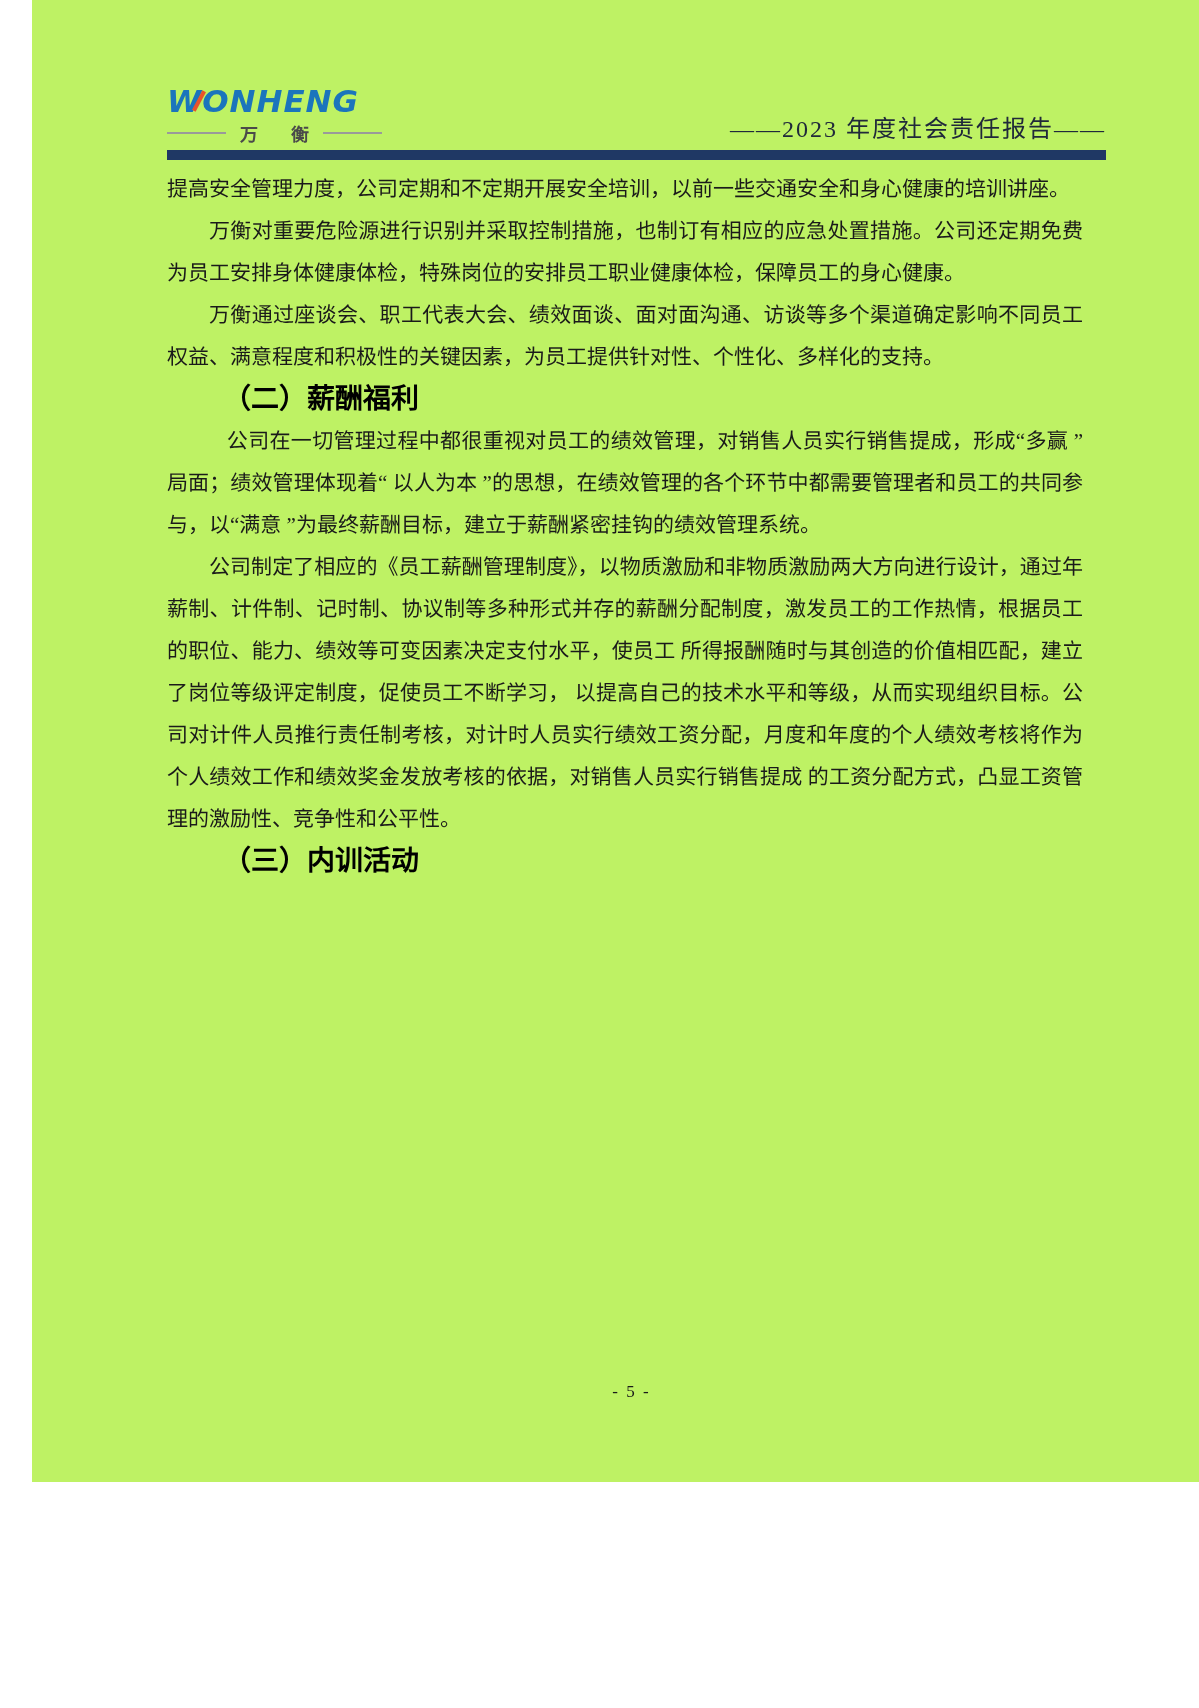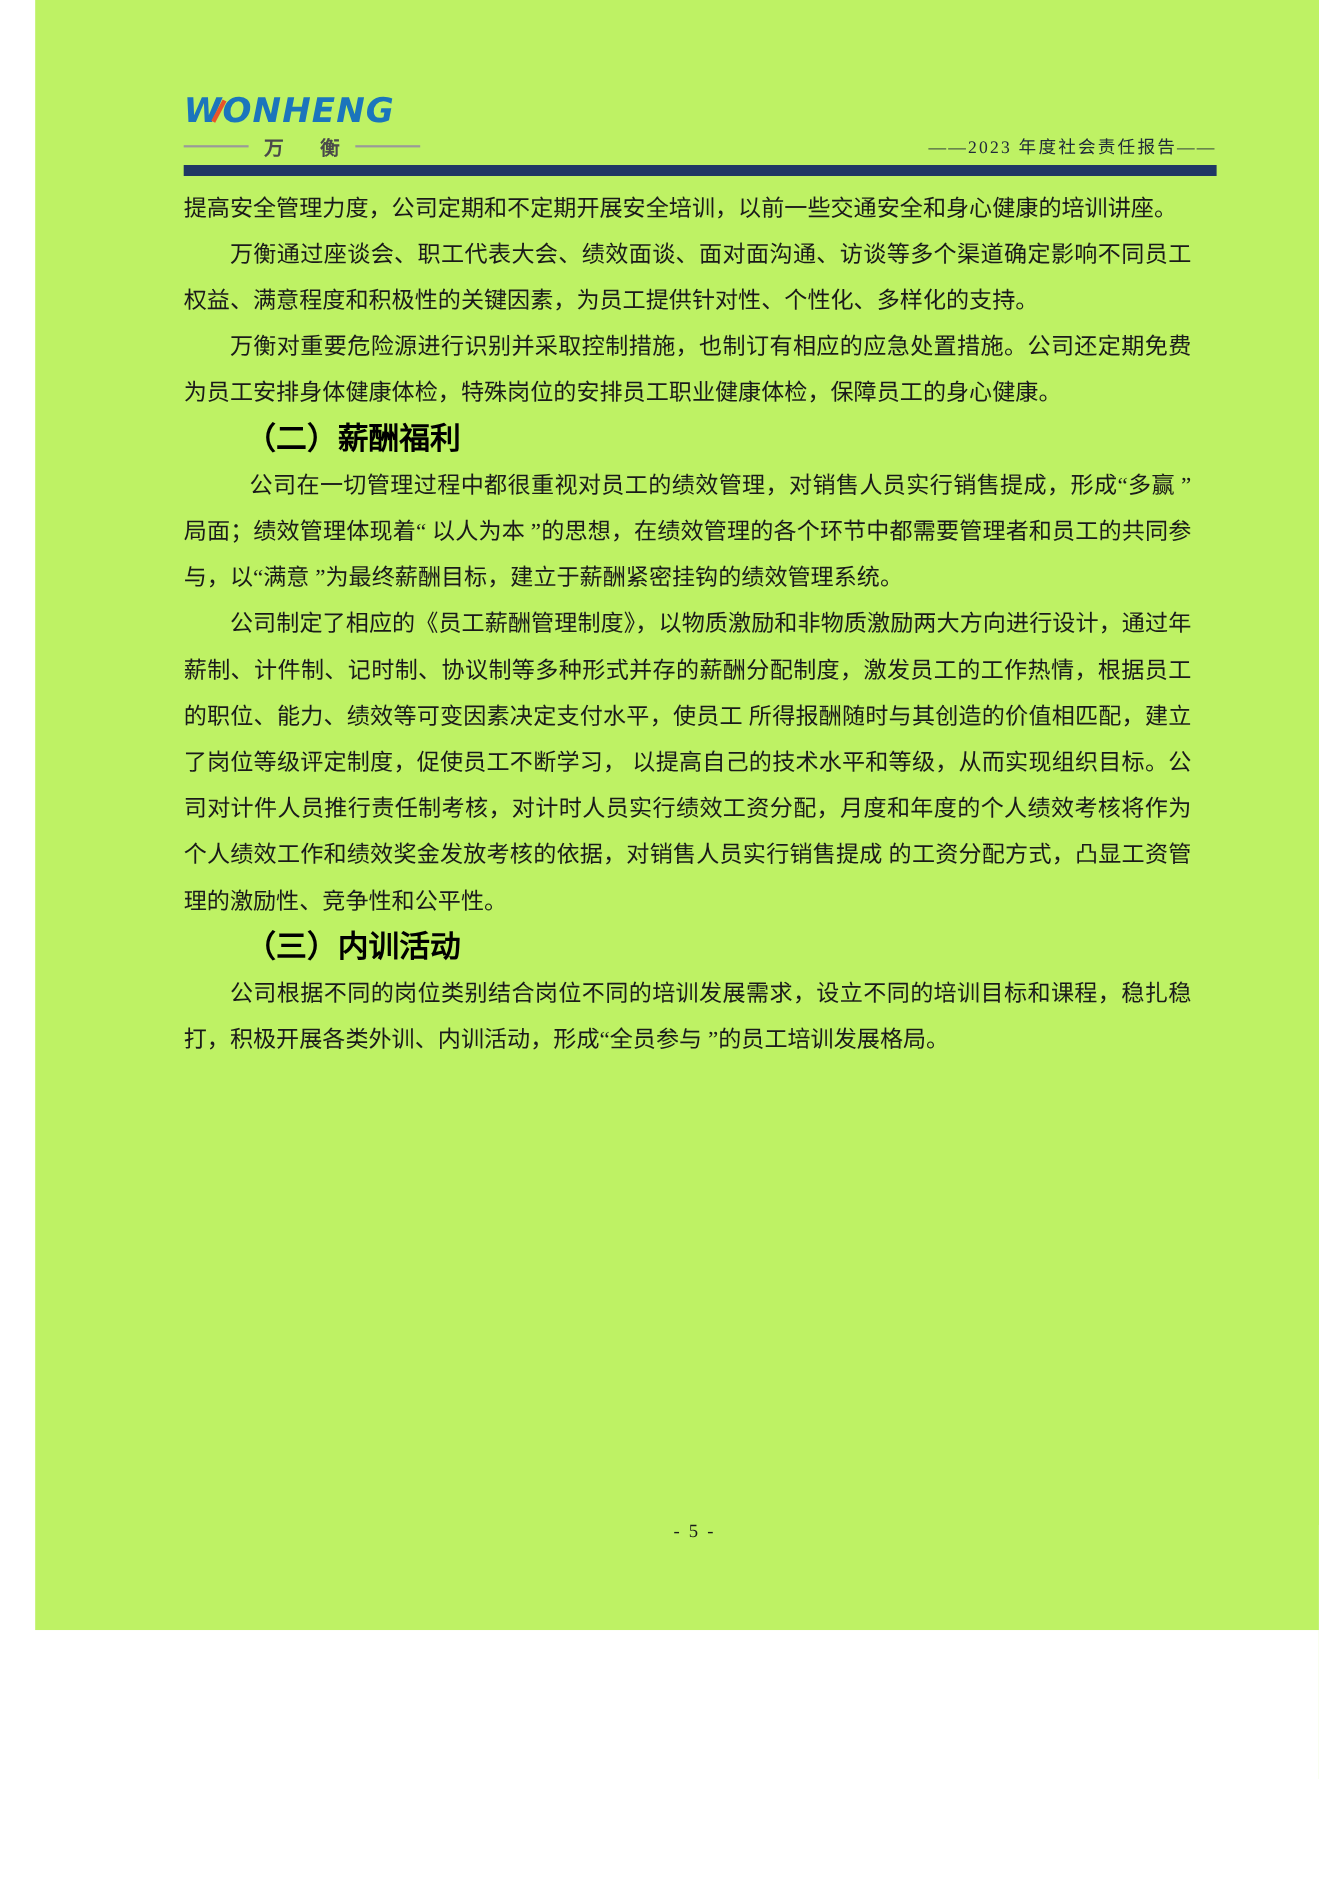--- a/index.html
+++ b/index.html
@@ -38,21 +38,21 @@
     margin-top:2px;
     display:flex;align-items:center;justify-content:center;gap:0;
   }
   .logo-rule{height:2px;background:#9a9a9a;flex:1 1 auto;}
   .logo-cn-text{
     font-family:"Liberation Sans","DejaVu Sans",sans-serif;
     font-weight:bold;font-size:18px;color:#4a4a4a;
     letter-spacing:14px;text-indent:14px;white-space:nowrap;
   }
   .report-title{
-    font-size:16px;color:#20293a;
+    font-size:24px;color:#20293a;
     letter-spacing:2px;
     padding-bottom:2px;
     white-space:nowrap;
   }
   .header-bar{
     margin-top:4px;
     height:10px;
     background:#1f3864;
   }
   
@@ -95,26 +95,25 @@
           <span class="logo-rule"></span>
         </div>
       </div>
       <div class="report-title">——2023 年度社会责任报告——</div>
     </div>
     <div class="header-bar"></div>
   </div>
 
   <div class="content">
     <p class="para para-first">提高安全管理力度，公司定期和不定期开展安全培训，以前一些交通安全和身心健康的培训讲座。</p>
+    <p class="para">万衡对重要危险源进行识别并采取控制措施，也制订有相应的应急处置措施。公司还定期免费为员工安排身体健康体检，特殊岗位的安排员工职业健康体检，保障员工的身心健康。</p>
     <p class="para">万衡通过座谈会、职工代表大会、绩效面谈、面对面沟通、访谈等多个渠道确定影响不同员工权益、满意程度和积极性的关键因素，为员工提供针对性、个性化、多样化的支持。</p>
-    <p class="para">万衡对重要危险源进行识别并采取控制措施，也制订有相应的应急处置措施。公司还定期免费为员工安排身体健康体检，特殊岗位的安排员工职业健康体检，保障员工的身心健康。</p>
     <p class="heading">（二）薪酬福利</p>
     <p class="para para-deep">公司在一切管理过程中都很重视对员工的绩效管理，对销售人员实行销售提成，形成“多赢 ”局面；绩效管理体现着“ 以人为本 ”的思想，在绩效管理的各个环节中都需要管理者和员工的共同参与，以“满意 ”为最终薪酬目标，建立于薪酬紧密挂钩的绩效管理系统。</p>
     <p class="para">公司制定了相应的《员工薪酬管理制度》，以物质激励和非物质激励两大方向进行设计，通过年薪制、计件制、记时制、协议制等多种形式并存的薪酬分配制度，激发员工的工作热情，根据员工的职位、能力、绩效等可变因素决定支付水平，使员工 所得报酬随时与其创造的价值相匹配，建立了岗位等级评定制度，促使员工不断学习， 以提高自己的技术水平和等级，从而实现组织目标。公司对计件人员推行责任制考核，对计时人员实行绩效工资分配，月度和年度的个人绩效考核将作为个人绩效工作和绩效奖金发放考核的依据，对销售人员实行销售提成 的工资分配方式，凸显工资管理的激励性、竞争性和公平性。</p>
     <p class="heading">（三）内训活动</p>
-    <p class="para">公司根据不同的岗位类别结合岗位不同的培训发展需求，设立不同的培训目标和课程，稳扎稳打，积极开展各类外训、内训活动，形成“全员参与 ”的员工培训发展格局。</p>
   </div>
 
   <div class="footer">
     <span>- 5 -</span>
   </div>
 
 </div>
 
 </body></html>

